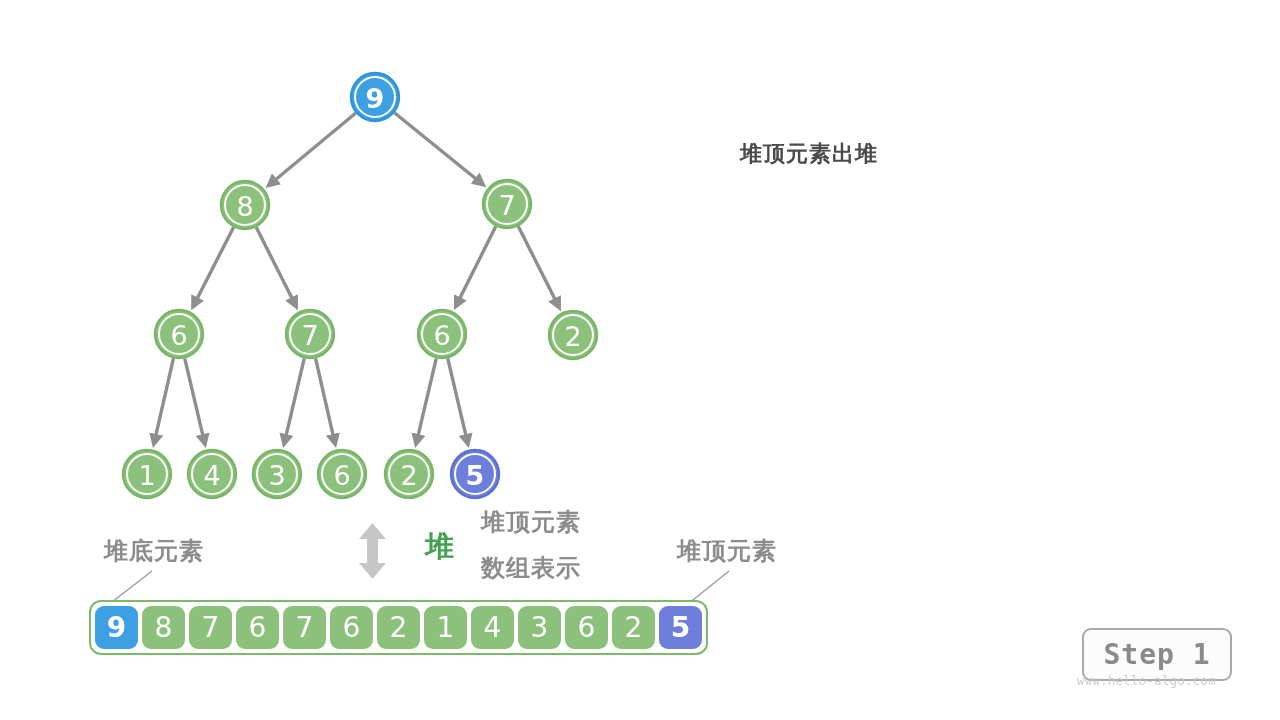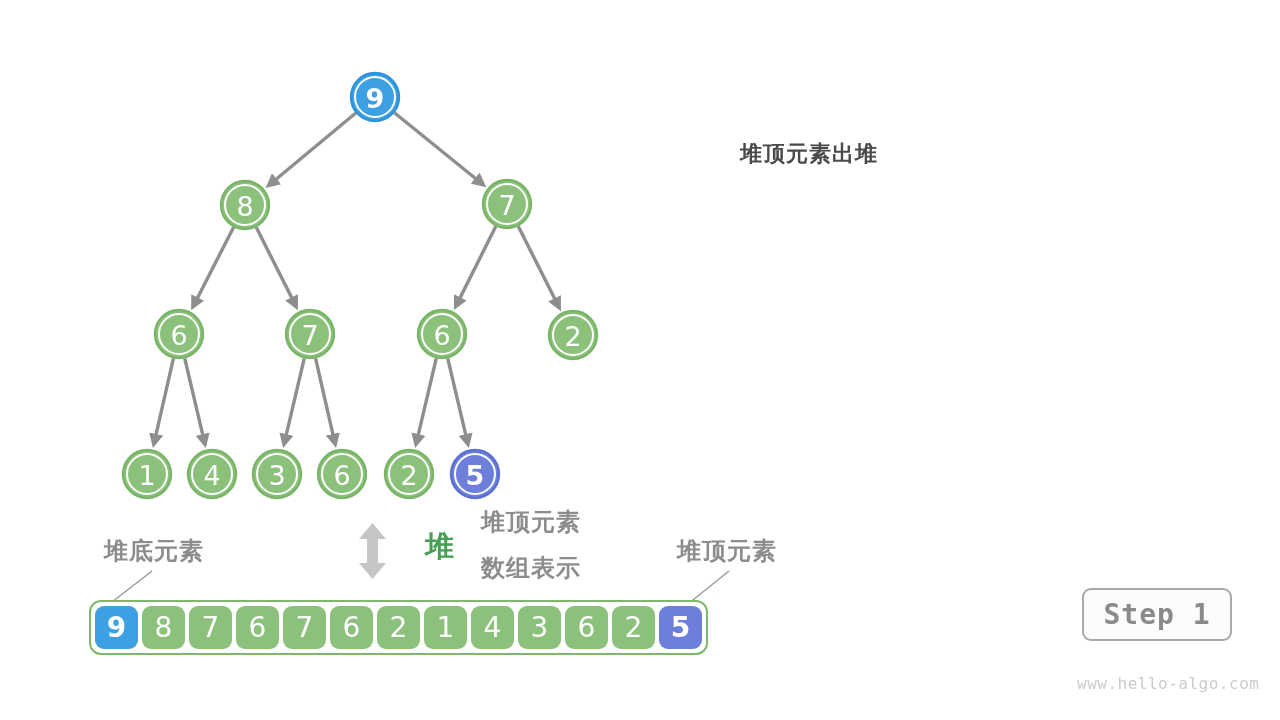--- a/index.html
+++ b/index.html
@@ -67,41 +67,41 @@
     display: flex;
     align-items: center;
     justify-content: center;
     color: #ffffff;
     font-size: 28px;
     font-weight: 400;
     font-family: "DejaVu Sans", sans-serif;
   }
   .step-button {
     position: absolute;
-    left: 1082px; top: 588px;
+    left: 1082px; top: 628px;
     width: 150px; height: 53px;
     box-sizing: border-box;
     border: 2px solid var(--step-border, #a9a9a9);
     border-radius: 9px;
     background: #fcfcfc;
     display: flex;
     align-items: center;
     justify-content: center;
     font-family: "DejaVu Sans Mono", "Liberation Mono", monospace;
     font-size: 28px;
     font-weight: bold;
     color: var(--step-text, #8a8a8a);
     letter-spacing: 1px;
     cursor: pointer;
   }
   .watermark {
     position: absolute;
     left: 1077px; top: 674px;
     font-family: "DejaVu Sans Mono", "Liberation Mono", monospace;
-    font-size: 16px;
+    font-size: 12px;
     color: var(--watermark-gray, #cbcbcb);
     letter-spacing: 0.5px;
     white-space: nowrap;
     text-align: right;
   }
 </style>
 </head>
 <body>
 
 <div class="stage">

